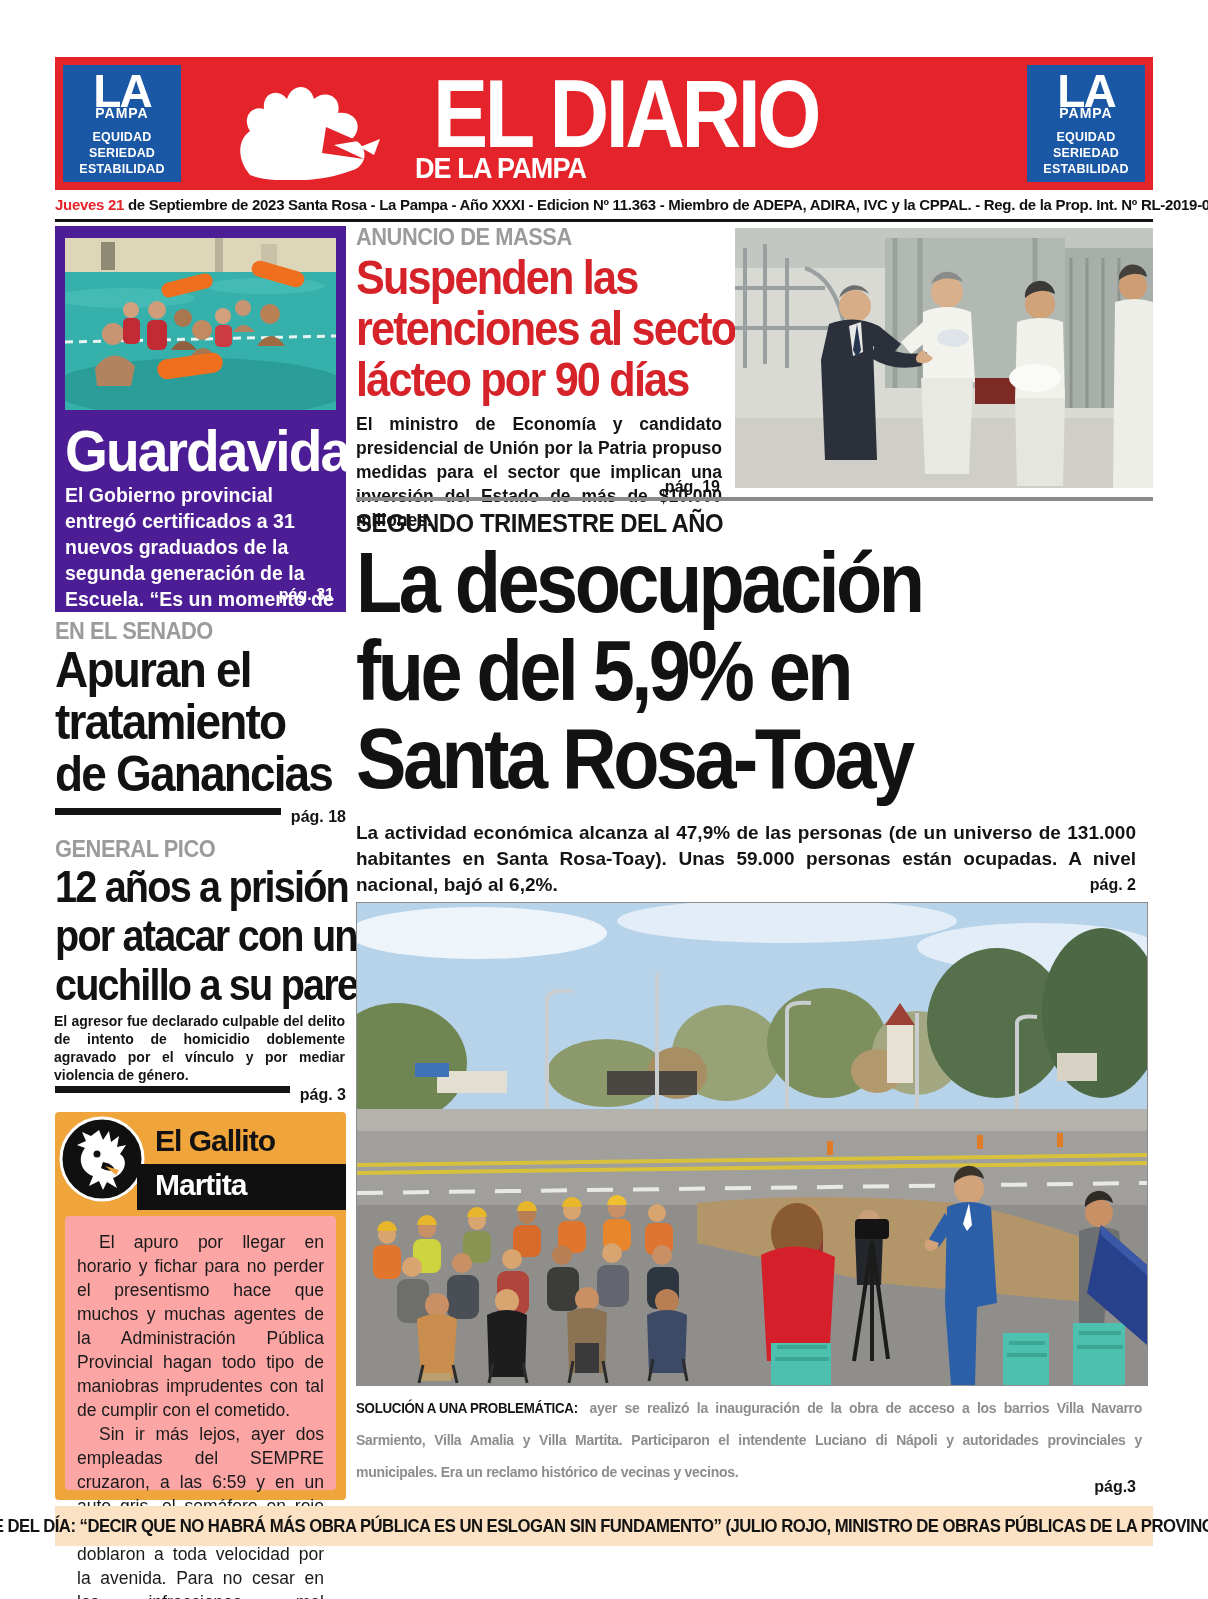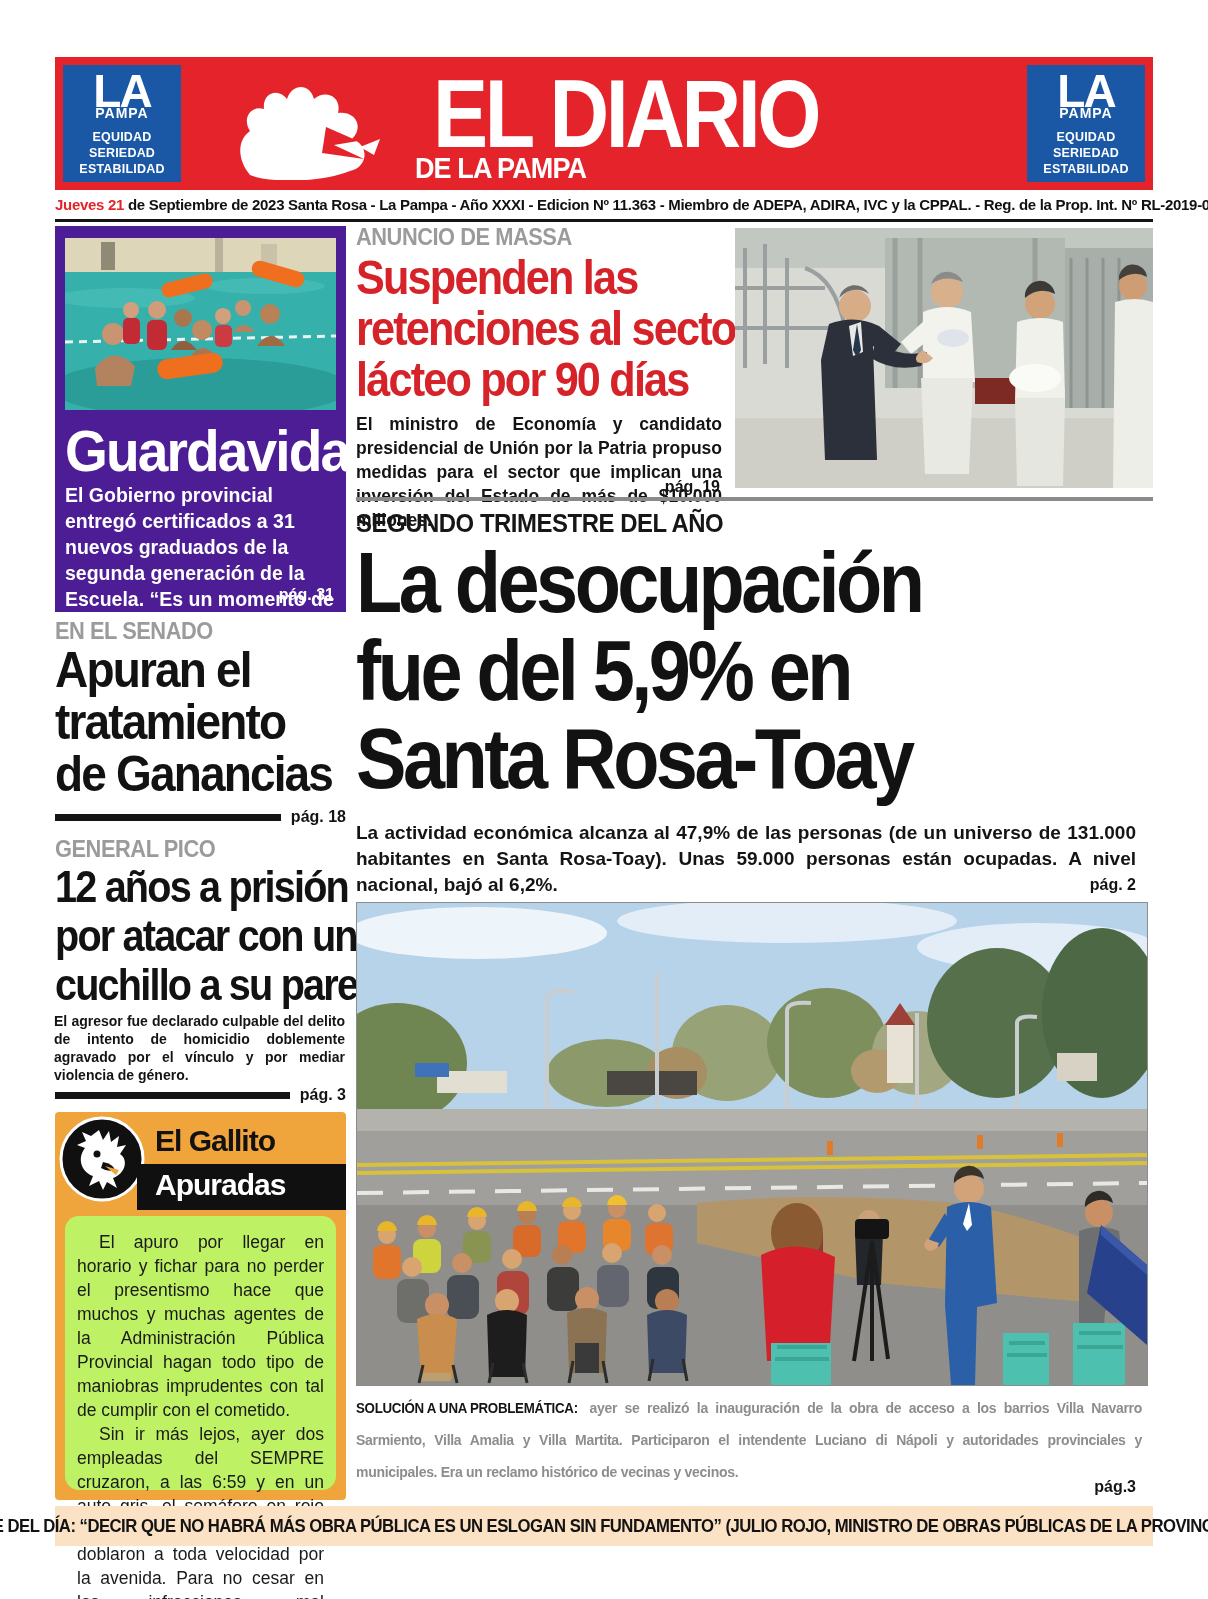--- a/index.html
+++ b/index.html
@@ -22,32 +22,32 @@
   
   .dateline{font-size:15px;font-weight:bold;letter-spacing:-0.3px;white-space:nowrap;}
   .dateline .red{color:#e4242a;}
   
   .kicker{color:#9b9b9b;font-weight:bold;font-size:23px;letter-spacing:-0.5px;}
   .kicker.dark{color:#161616;}
   .hl{font-weight:bold;color:#121212;}
   .hl.red{color:#d6232a;}
   .lede{font-weight:bold;font-size:17.5px;line-height:24px;color:#141414;}
   .pagenum{font-weight:bold;font-size:16px;color:#141414;text-align:right;}
-  .rule-row{display:flex;align-items:center;gap:10px;}
+  .rule-row{display:flex;gap:10px;}
   .rule-row .bar{height:7px;background:#141414;flex:1;}
   
   .gv-box{background:#4c1d95;color:#fff;}
   .gv-title{font-weight:bold;font-size:58px;letter-spacing:-2px;line-height:58px;}
   .gv-body{font-weight:bold;font-size:19.5px;line-height:26px;}
   .gv-page{font-weight:bold;font-size:16px;text-align:right;}
   
   .gallito{background:#f0a43c;border-radius:4px;}
   .gallito-title{font-weight:bold;font-size:30px;letter-spacing:-1px;color:#121212;}
   .gallito-bar{background:#101010;color:#fff;font-weight:bold;font-size:30px;letter-spacing:-1px;}
-  .gallito-panel{background:#bef264;border-radius:14px;}
+  .gallito-panel{background:#fca5a5;border-radius:4px;}
   .gallito-panel p{margin:0;font-size:17.5px;line-height:24px;text-align:justify;text-indent:22px;color:#1a1a1a;}
   
   .caption{font-weight:bold;font-size:14px;line-height:32px;color:#8d8d8d;letter-spacing:-0.3px;}
   .caption .lead{color:#141414;}
   
   .strip{background:#fbe2c4;display:flex;align-items:center;justify-content:center;}
   .strip-text{font-weight:bold;font-size:19px;letter-spacing:-0.6px;color:#131313;white-space:nowrap;}
   .photo-frame{border:1px solid #8c8c8c;}
   .grayrule{background:#8a8a8a;}
 </style>
@@ -165,21 +165,21 @@
   <div class="abs gallito" style="left:55px;top:1112px;width:291px;height:388px;">
     <svg class="abs" style="left:4px;top:4px;" width="86" height="86" viewBox="0 0 86 86">
       <circle cx="43" cy="43" r="41" fill="#101010" stroke="#ffffff" stroke-width="3"></circle>
       <path fill="#ffffff" d="M40,14 l4,10 6,-9 2,11 8,-6 -2,11 9,-2 -6,9 C70,44 66,58 54,62 L58,72 48,66 44,74 40,65 30,70 34,60 C22,56 18,42 26,32 l-8,-3 9,-4 -4,-9 9,4 Z"></path>
       <circle cx="38" cy="38" r="3.5" fill="#101010"></circle>
       <path d="M44,46 q10,2 12,8 q-8,2 -14,-2 Z" fill="#101010"></path>
       <path d="M46,50 l14,4 -3,5 Z" fill="#f0a43c"></path>
     </svg>
     <div class="abs gallito-title" style="left:100px;top:12px;">El Gallito Canta</div>
     <div class="abs gallito-bar" style="left:82px;top:52px;right:0;height:46px;padding:4px 0 0 18px;box-sizing:border-box;">
-      <span>Apuradas</span>
+      <span>Martita</span>
     </div>
     <div class="abs gallito-panel" style="left:10px;top:104px;right:10px;bottom:10px;padding:14px 12px;">
       <p>El apuro por llegar en horario y fichar para no perder el presentismo hace que muchos y muchas agentes de la Administración Pública Provincial hagan todo tipo de maniobras imprudentes con tal de cumplir con el cometido.</p>
       <p>Sin ir más lejos, ayer dos empleadas del SEMPRE cruzaron, a las 6:59 y en un auto gris, el semáforo en rojo de San Martín y Avellaneda y doblaron a toda velocidad por la avenida. Para no cesar en las infracciones, mal estacionaron en el espacio reservado para PAMI y cruzaron presurosas a fichar.</p>
 
     </div>
   </div>
 
   <div class="abs kicker squeeze" style="left:356px;top:224px;transform:scaleX(0.95);">ANUNCIO DE MASSA</div>
   <div class="abs hl red pre squeeze" style="left:356px;top:252px;font-size:48px;line-height:51px;letter-spacing:-2px;transform:scaleX(0.9);">Suspenden las

